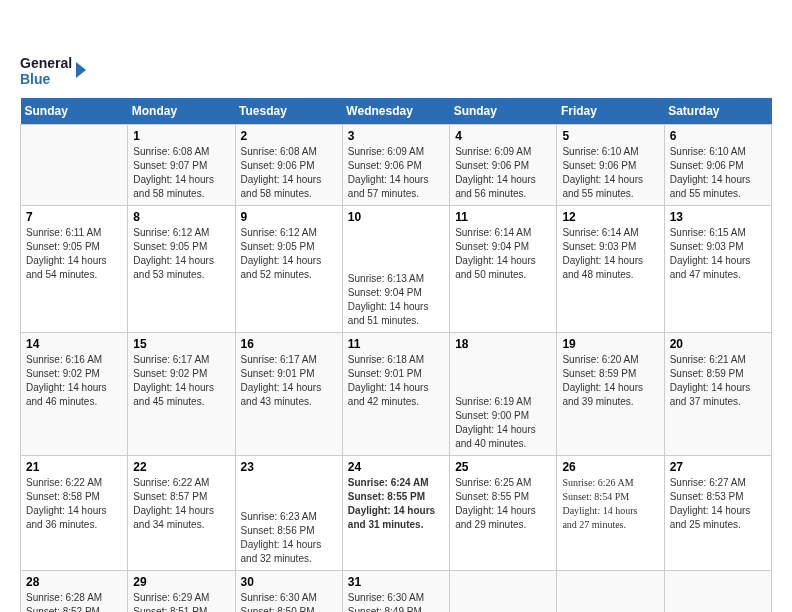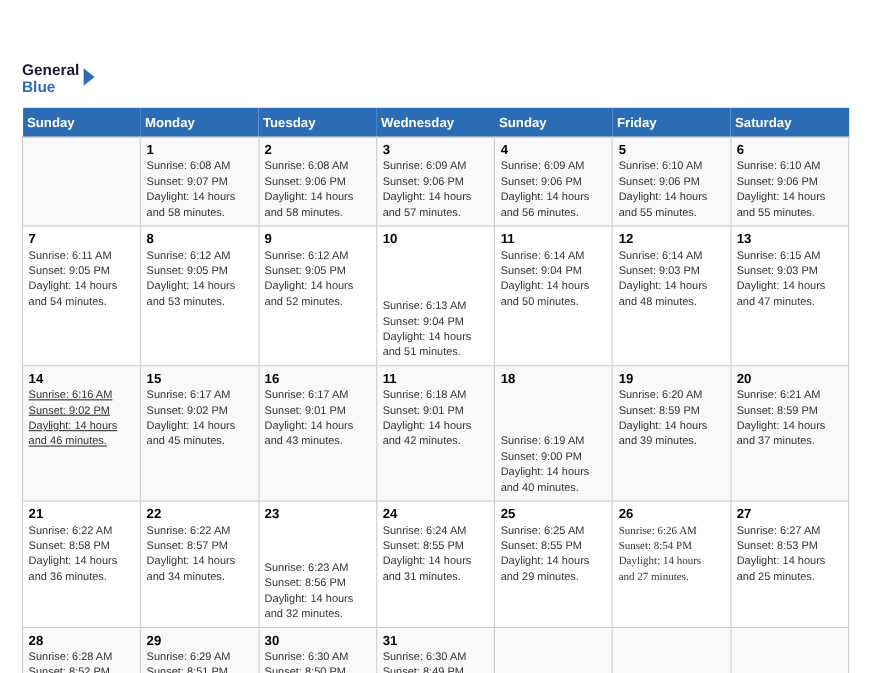--- a/index.html
+++ b/index.html
@@ -197,21 +197,21 @@
           <span class="day-num">13</span>
           <div class="day-info" style="white-space: pre-line;">Sunrise: 6:15 AM
 Sunset: 9:03 PM
 Daylight: 14 hours
 and 47 minutes.</div>
         </td>
       </tr>
       <tr>
         <td>
           <span class="day-num">14</span>
-          <div class="day-info" style="white-space: pre-line; text-decoration: underline;">Sunrise: 6:16 AM
+          <div class="day-info" style="white-space: pre-line;">Sunrise: 6:16 AM
 Sunset: 9:02 PM
 Daylight: 14 hours
 and 46 minutes.</div>
         </td>
         <td>
           <span class="day-num">15</span>
           <div class="day-info" style="white-space: pre-line;">Sunrise: 6:17 AM
 Sunset: 9:02 PM
 Daylight: 14 hours
 and 45 minutes.</div>
@@ -269,21 +269,21 @@
         </td>
         <td>
           <span class="day-num">23</span>
           <div class="day-info" style="white-space: pre-line; margin-top: 36px;">Sunrise: 6:23 AM
 Sunset: 8:56 PM
 Daylight: 14 hours
 and 32 minutes.</div>
         </td>
         <td>
           <span class="day-num">24</span>
-          <div class="day-info" style="white-space: pre-line;">Sunrise: 6:24 AM
+          <div class="day-info" style="white-space: pre-line; font-weight: bold;">Sunrise: 6:24 AM
 Sunset: 8:55 PM
 Daylight: 14 hours
 and 31 minutes.</div>
         </td>
         <td>
           <span class="day-num">25</span>
           <div class="day-info" style="white-space: pre-line;">Sunrise: 6:25 AM
 Sunset: 8:55 PM
 Daylight: 14 hours
 and 29 minutes.</div>

